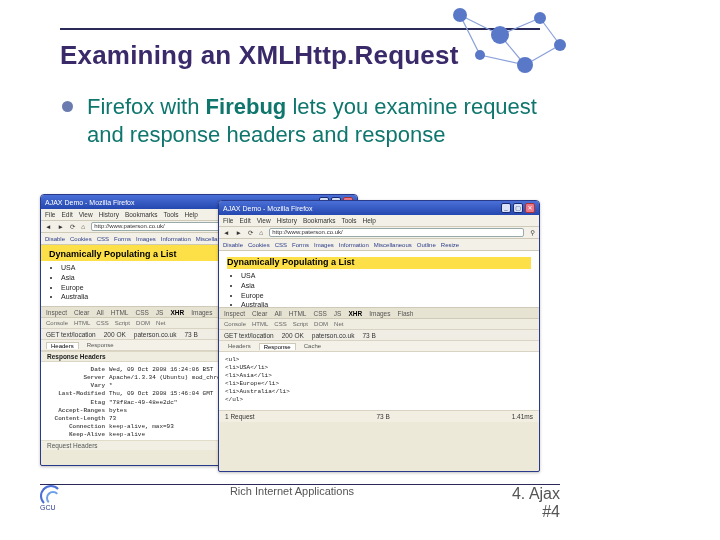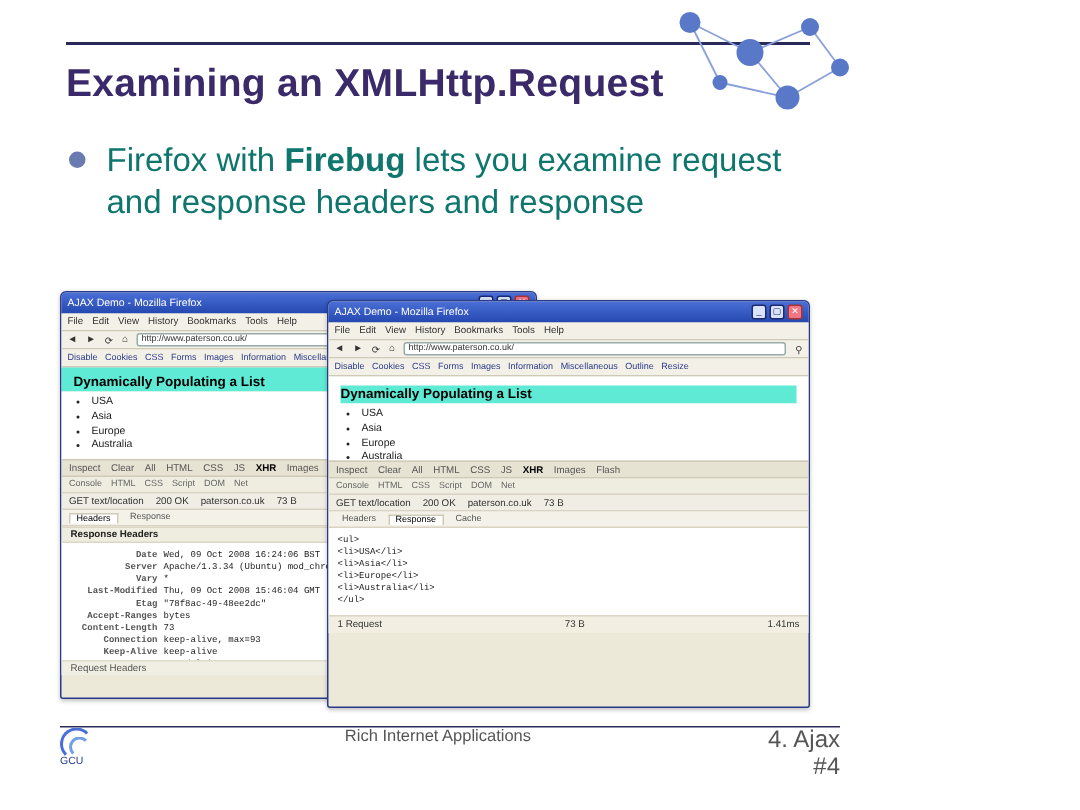--- a/index.html
+++ b/index.html
@@ -6,21 +6,21 @@
   body {
     width: 720px; height: 540px;
     font-family: Arial, Helvetica, sans-serif;
     background: #fff;
     position: relative;
     overflow: hidden;
   }
   .slide {
     width: 580px; height: 540px;
     position: relative;
-    padding: 28px 40px 0 44px;
+    padding: 28px 40px 0 60px;
   }
   .corner-graphic {
     position: absolute;
     top: 0; right: 0;
     width: 150px; height: 90px;
   }
   .title-rule {
     border: none;
     border-top: 2px solid #2a2a5a;
     margin-top: 0;
@@ -107,21 +107,21 @@
     flex: 1; height: 9px; background:#fff; border:1px solid #9aa; border-radius:2px;
     font-size:6px; padding:0 2px; color:#333; overflow:hidden;
   }
   .content {
     background:#fff;
     padding: 6px 8px 4px 8px;
   }
   .page-h {
     font-weight: bold; font-size: 9px; color:#000;
     padding: 4px 8px 2px 8px;
-    background:#5eead4;
+    background:#fde047;
   }
   .ul { padding: 2px 0 4px 20px; background:#fff; }
   .ul li { font-size:7px; list-style: disc; line-height:1.4; }
 
   .tabs {
     height: 12px; background:#e7e3d3; border-top:1px solid #cfcab7; border-bottom:1px solid #cfcab7;
     display:flex; align-items:center; gap:7px; font-size:6.5px; padding:0 5px; color:#555;
   }
   .tabs .active { color:#000; font-weight:bold; }
   .subtabs {

